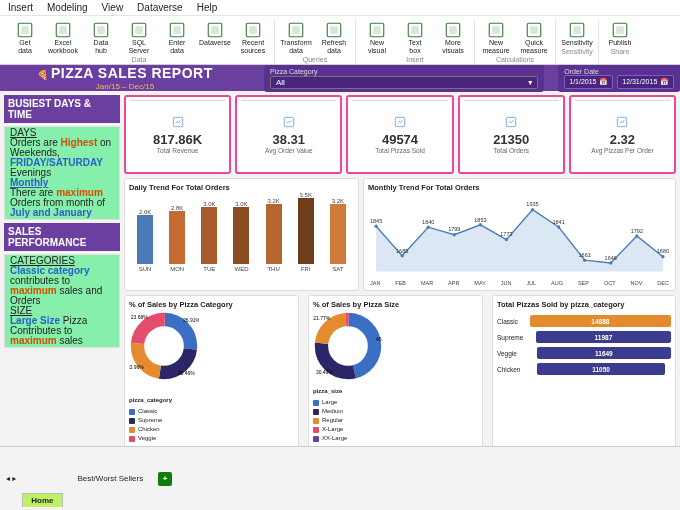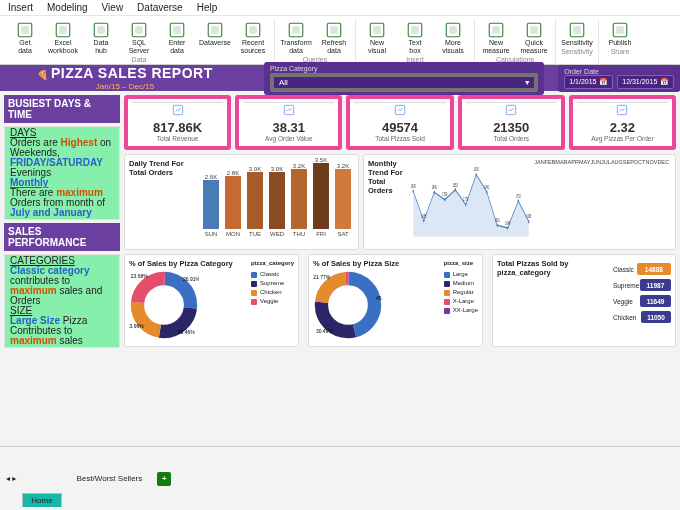--- a/index.html
+++ b/index.html
@@ -15,43 +15,43 @@
   .ribbon-btn svg{width:18px;height:18px;}
   .ribbon-group-label{font-size:7px; color:#888; margin-top:1px;}
 
   
   .band{display:flex; align-items:center; background:#6b3fa0; color:#fff; height:26px; padding:0 0; gap:14px;}
   .band .title-wrap{flex:0 0 250px; text-align:center;}
   .band .title{font-size:14px; font-weight:700; letter-spacing:.5px;}
   .band .sub{font-size:8px; color:#ffb84d;}
   .band .sel-wrap{flex:1; background:#5a3090; border-radius:3px; padding:3px 6px;}
   .band .sel-label{font-size:7px; color:#ddd;}
-  .band .sel-box{background:#4a2580; color:#fff; border:4px solid #737373; border-radius:2px; padding:1px 5px; font-size:8px; display:flex; justify-content:space-between; align-items:center; margin-top:1px;}
+  .band .sel-box{background:#4a2580; color:#fff; border:1px solid #737373; border-radius:2px; padding:1px 5px; font-size:8px; display:flex; justify-content:space-between; align-items:center; margin-top:1px;}
   .band .dates{display:flex; gap:4px; align-items:flex-end;}
   .band .date-box{background:#4a2580; border:1px solid #7e5ec0; color:#fff; font-size:7px; padding:2px 4px; border-radius:2px; display:flex; align-items:center; gap:3px;}
 
   
   .main{display:flex; gap:4px; padding:4px;}
   .side{width:116px; display:flex; flex-direction:column; gap:3px;}
   .side-h{background:#6b3fa0; color:#fff; font-size:10px; font-weight:700; padding:3px 4px;}
   .side-body{background:#86efac; padding:1px 5px; font-size:10px; line-height:10px; border:1px solid #e0e0e0;}
   .hl1{color:#d34e00; font-weight:700;}
   .hl2{color:#2a5fc9; font-weight:700;}
   .u{text-decoration:underline;}
 
   .content{flex:1; display:flex; flex-direction:column; gap:4px;}
   .kpis{display:flex; gap:4px;}
-  .kpi{flex:1; background:#fff; border:4px solid #ec4899; border-radius:3px; padding:4px 2px; text-align:center; position:relative;}
+  .kpi{flex:1; background:#fff; border:2px solid #ec4899; border-radius:3px; padding:18px 2px; text-align:center; position:relative;}
   .kpi svg{width:14px;height:14px; color:#2a6fd6;}
   .kpi .val{font-size:13px; font-weight:700; color:#333; margin-top:1px;}
   .kpi .lbl{font-size:6.5px; color:#666;}
   .kpi::before{content:""; position:absolute; left:4px; right:4px; top:3px; height:1px; background:#d8d8d8;}
 
   .row2{display:flex; gap:4px;}
-  .card{background:#fff; border:1px solid #dcdcdc; border-radius:3px; padding:4px; flex:1; display:flex; flex-direction:row;}
+  .card{background:#fff; border:1px solid #dcdcdc; border-radius:3px; padding:4px; flex:1; display:flex; flex-direction:column;}
   .card-t{font-size:7.5px; font-weight:700; color:#222; margin-bottom:2px;}
   .bars{display:flex; align-items:flex-end; justify-content:space-around; height:78px; padding-top:6px;}
   .bar-wrap{display:flex; flex-direction:column; align-items:center; width:22px;}
   .bar-lbl{font-size:6px; color:#444;}
   .bar{width:16px;}
   .bar-cat{font-size:6px; color:#444; margin-top:2px;}
 
   .linechart{position:relative; height:86px;}
   .linechart svg{width:100%; height:100%;}
   .x-lbls{display:flex; justify-content:space-between; font-size:5.5px; color:#444; padding:0 2px;}
@@ -64,21 +64,21 @@
   .legend-item{display:flex; align-items:center; gap:3px;}
   .swatch{width:6px;height:6px;border-radius:1px;}
 
   .hbar{display:flex; align-items:center; margin:4px 0;}
   .hbar-lbl{width:40px; font-size:6.5px;}
   .hbar-bar{height:12px; border-radius:2px; color:#fff; font-size:6.5px; font-weight:700; display:flex; align-items:center; justify-content:center;}
 
   
   .tabs{position:absolute; bottom:0; left:0; right:0; background:#f3f3f3; border-top:1px solid #ccc; display:flex; align-items:center; padding:2px 6px; gap:6px; font-size:8px;}
   .tab{padding:2px 8px; border:1px solid transparent; cursor:pointer;}
-  .tab.active{background:#14b8a6; border:1px solid #bbb; border-bottom-color:#fff; font-weight:400;margin-top:44px;}
+  .tab.active{background:#bef264; border:1px solid #bbb; border-bottom-color:#fff; font-weight:700;margin-top:44px;}
   .tab-add{width:14px;height:14px; background:#107c10; color:#fff; display:flex; align-items:center; justify-content:center; font-weight:700; border-radius:2px;}
 </style>
 </head>
 <body>
 
 <div class="menubar">
   <span>Insert</span>
   <span>Modeling</span>
   <span>View</span>
   <span>Dataverse</span>

